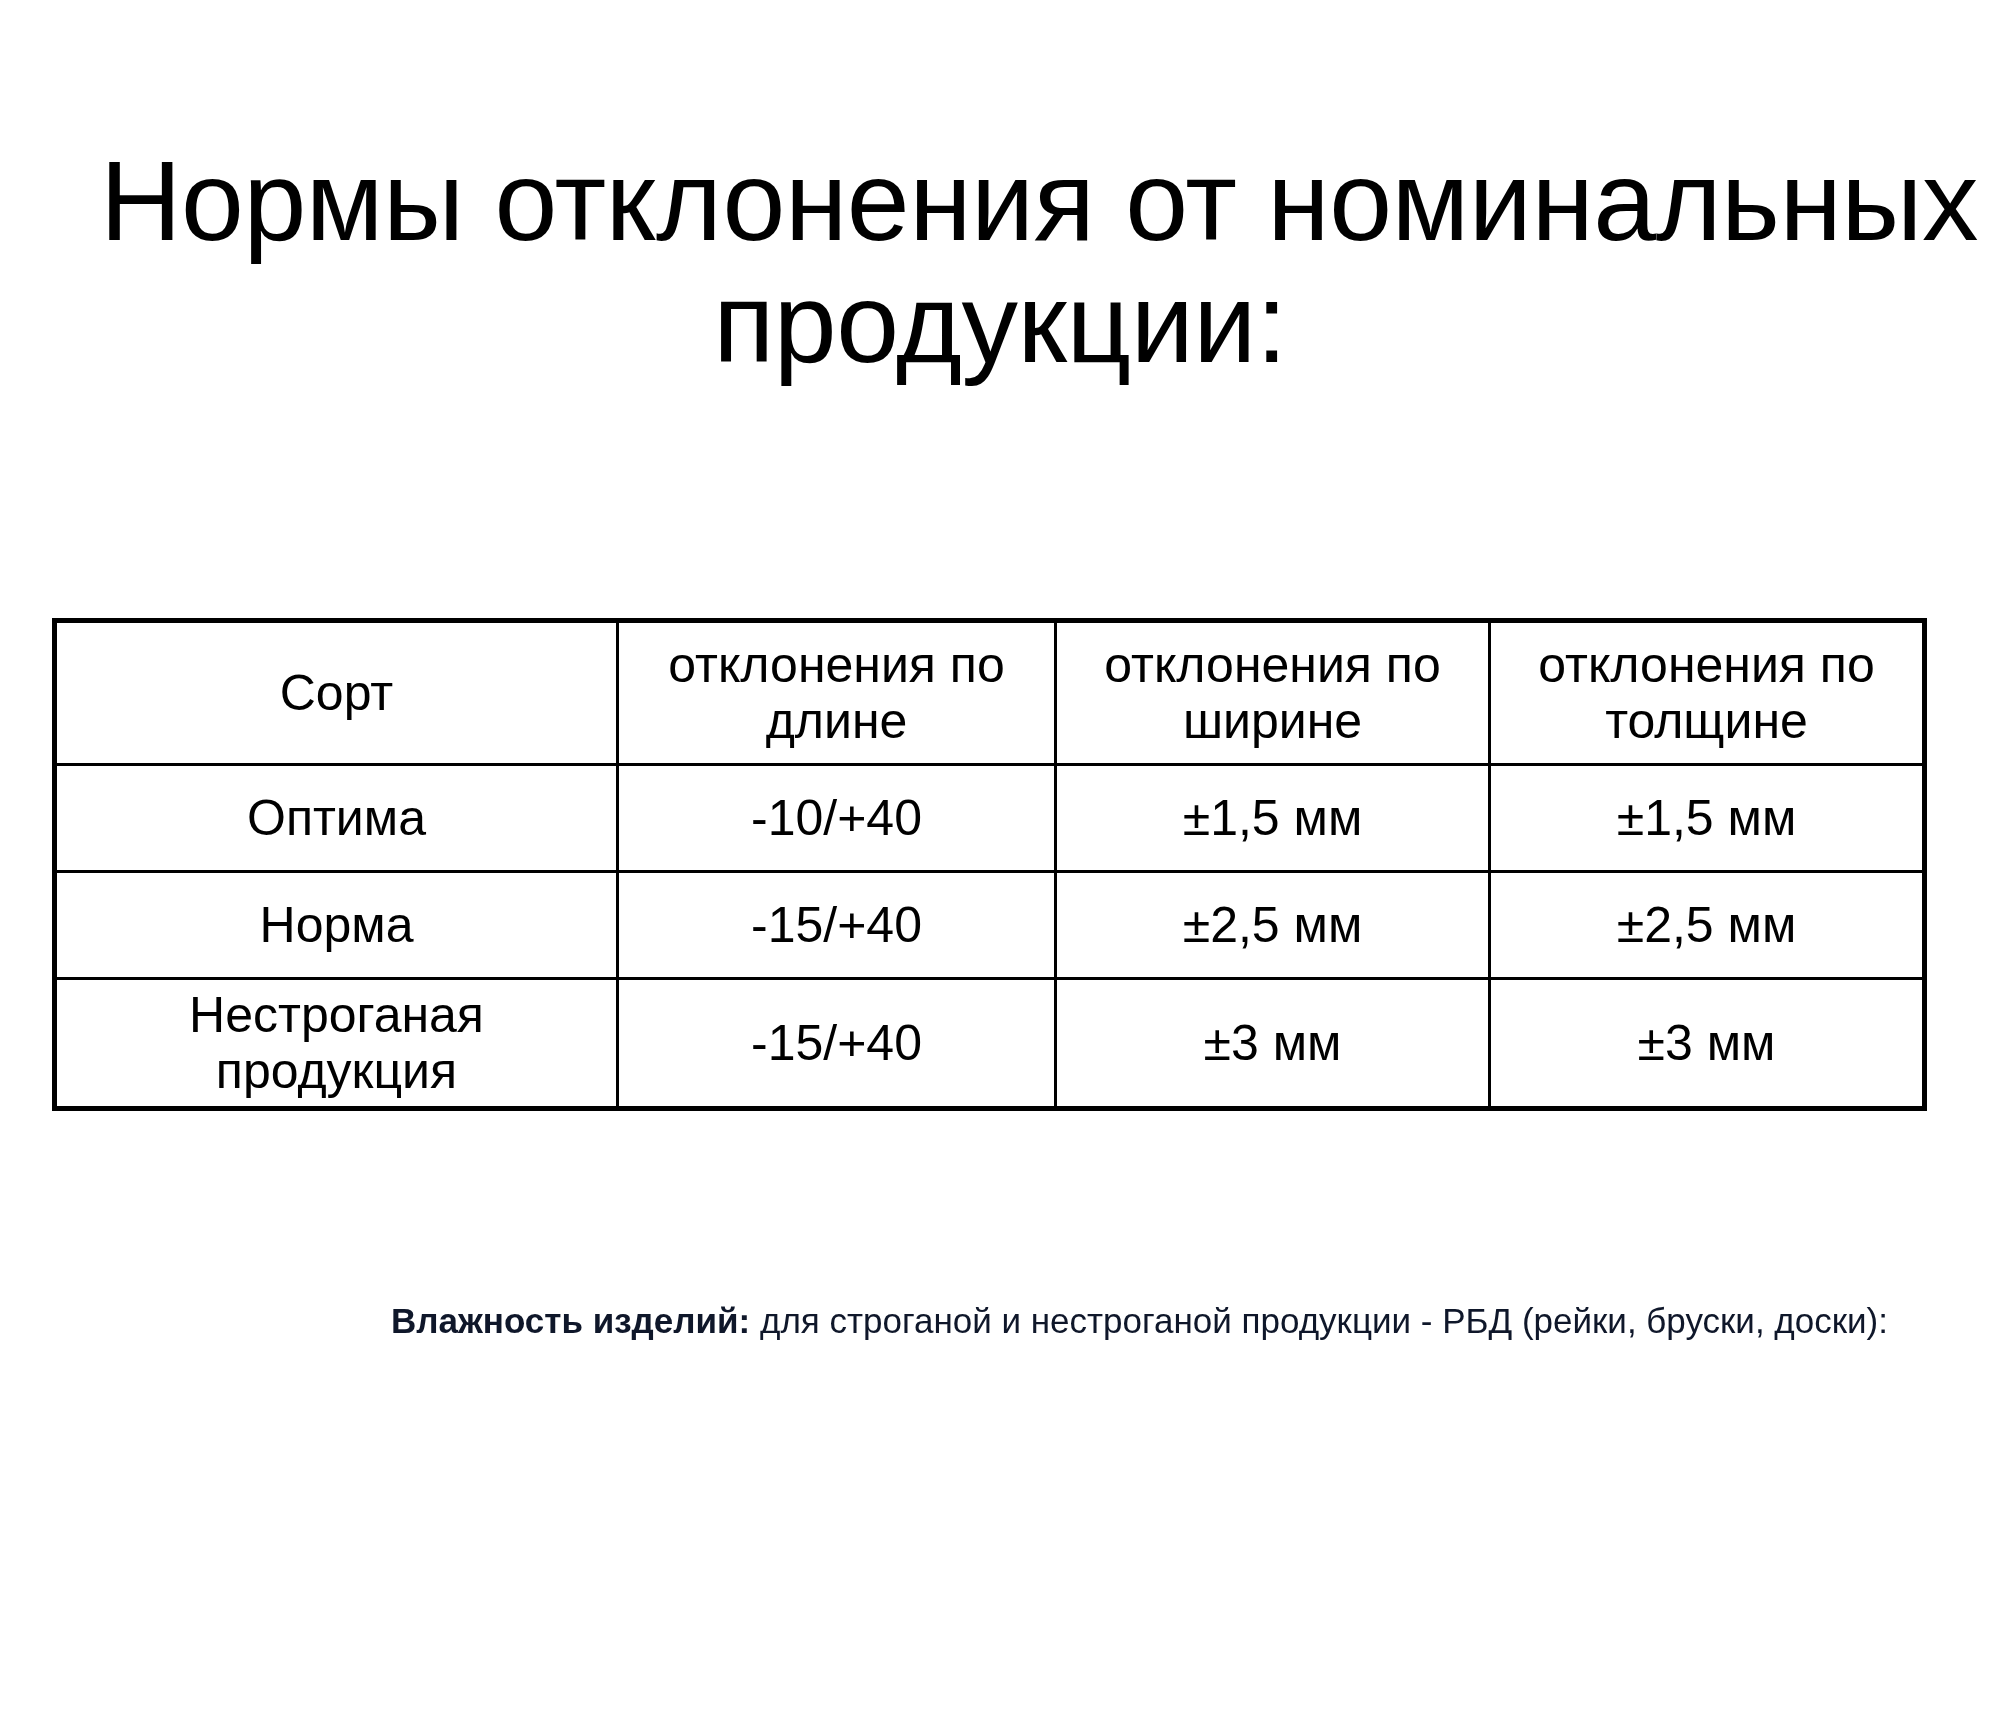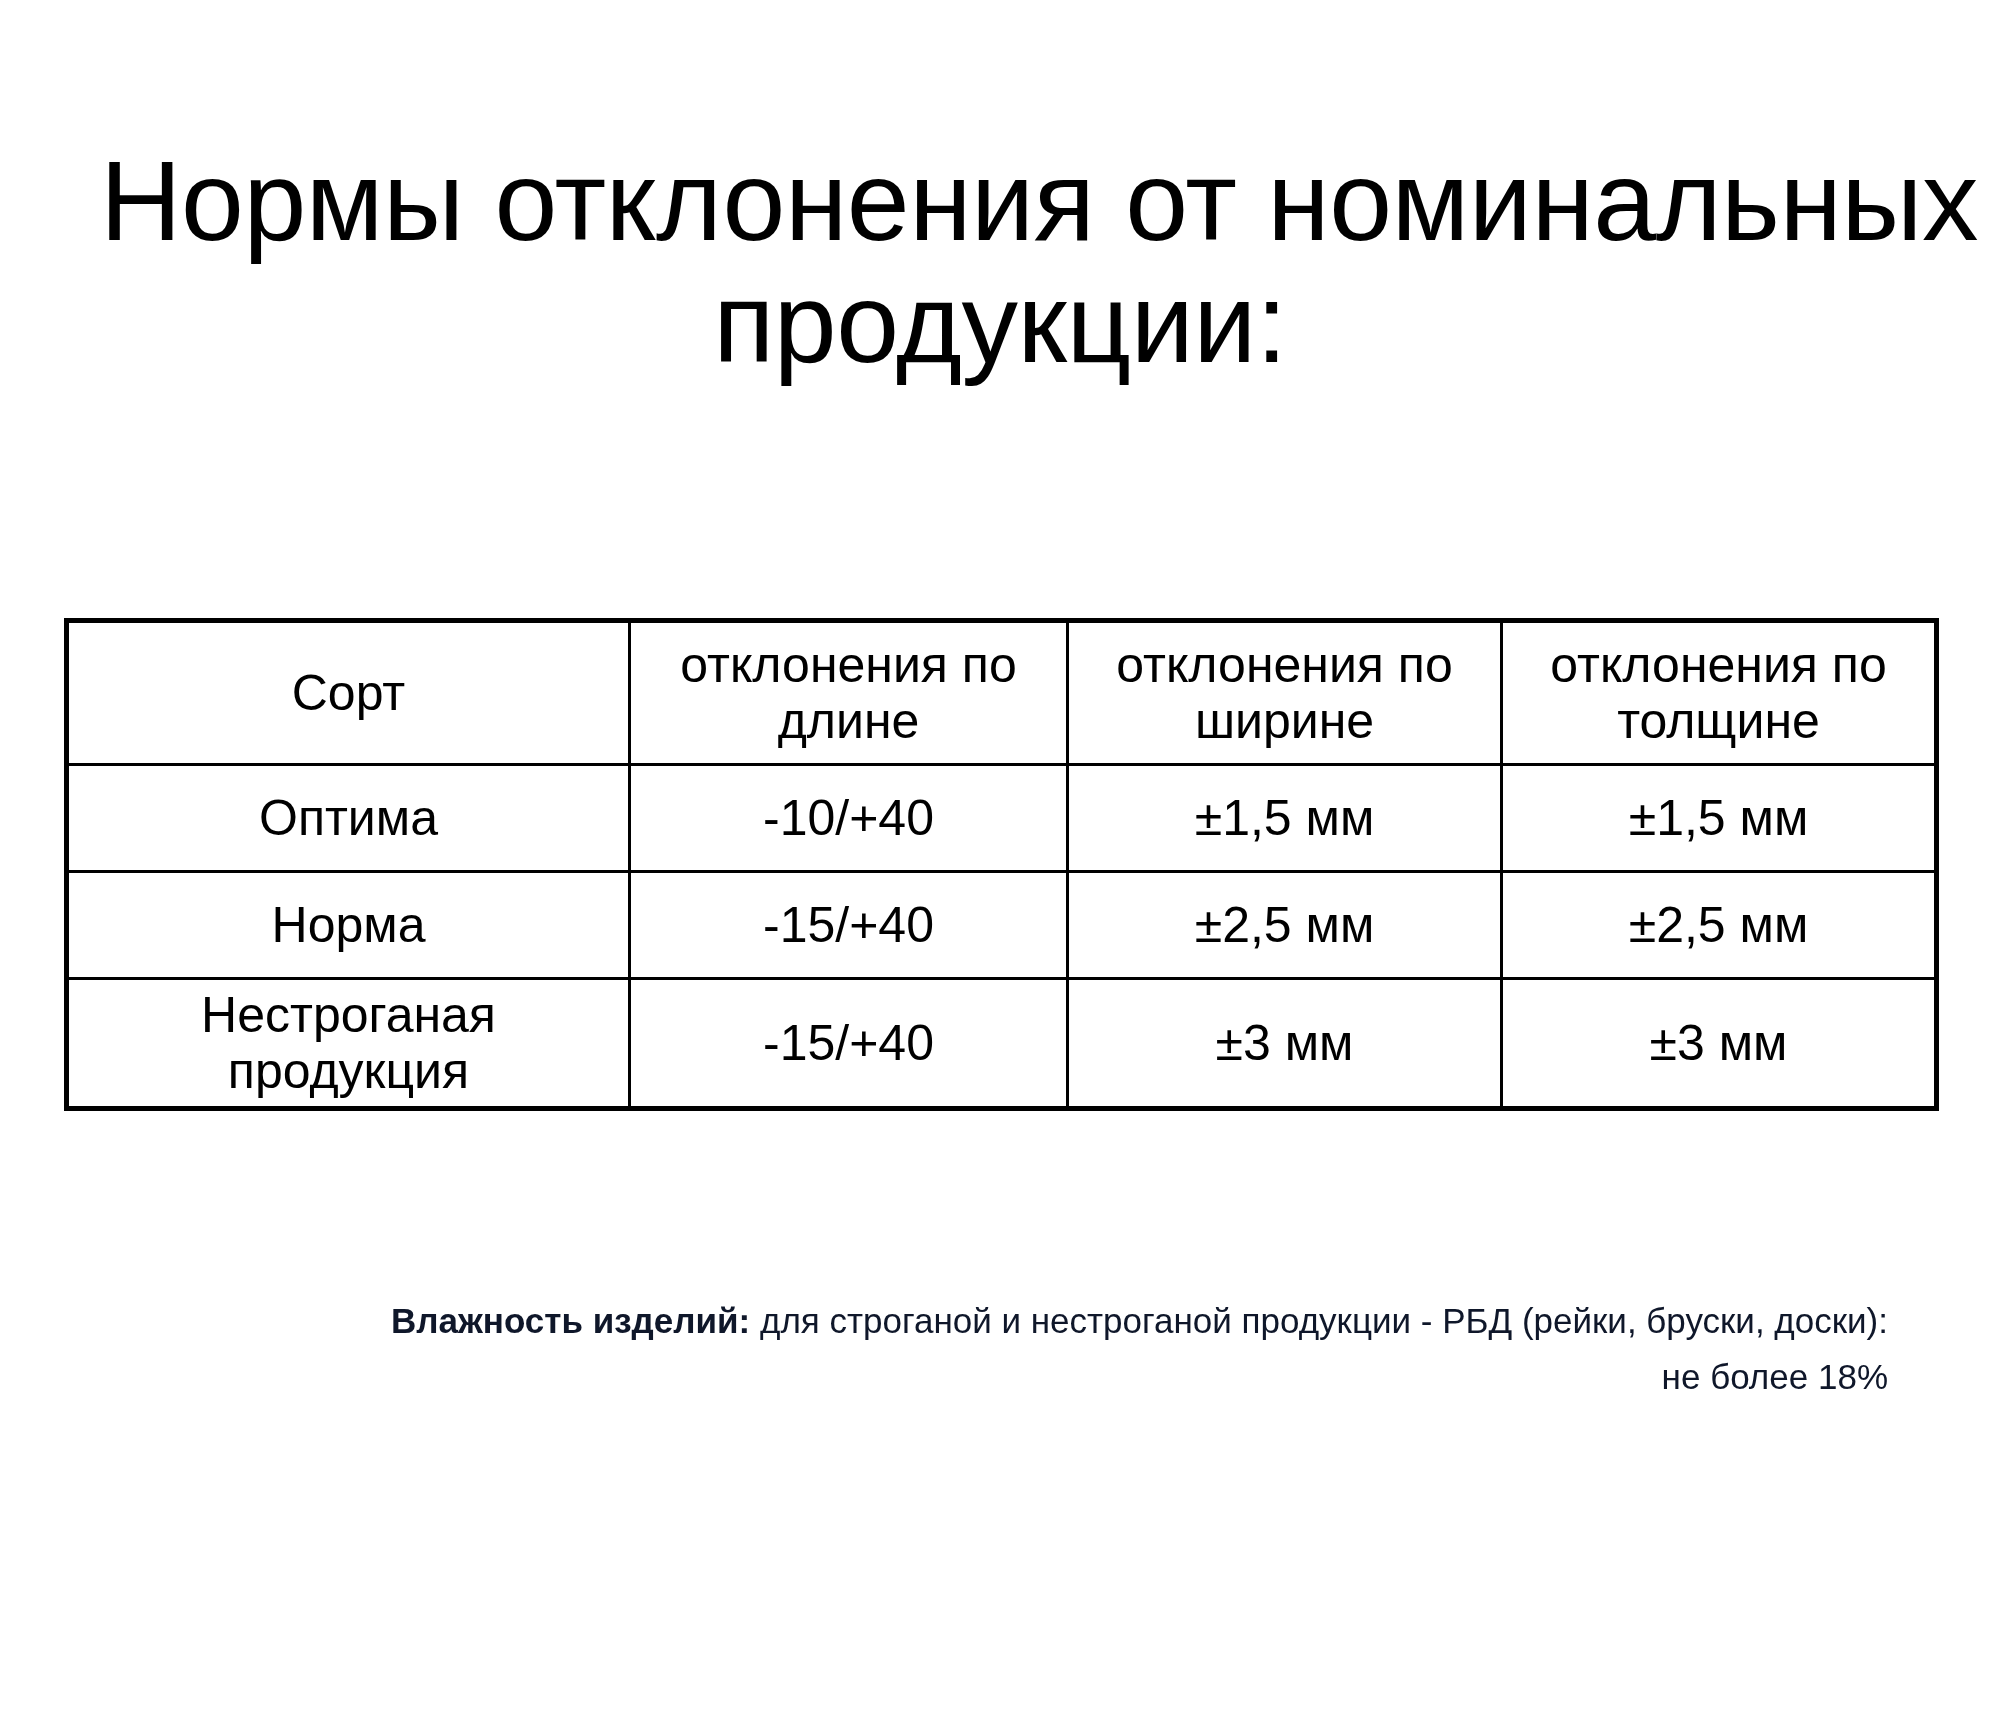--- a/index.html
+++ b/index.html
@@ -37,21 +37,21 @@
     line-height: 122px;
     font-weight: 400;
     letter-spacing: -0.5px;
     color: #000000;
     white-space: nowrap;
   }
 
   
   .table-wrap {
     position: absolute;
-    left: 64px;
+    left: 52px;
     top: 618px;
     width: 1870px;
   }
   table.norms {
     border-collapse: collapse;
     width: 1870px;
     table-layout: fixed;
     border: 5px solid #000000;
   }
   table.norms col.c-sort     { width: 563px; }
@@ -135,16 +135,15 @@
           <td>-15/+40</td>
           <td>±3 мм</td>
           <td>±3 мм</td>
         </tr>
       </tbody>
     </table>
   </div>
 
   <div class="note">
     <span><b>Влажность изделий:</b><span> для строганой и нестроганой продукции - РБД (рейки, бруски, доски):</span></span>
-    <span class="note-line2">не более 18%</span>
   </div>
 
 </div>
 
 </body></html>

